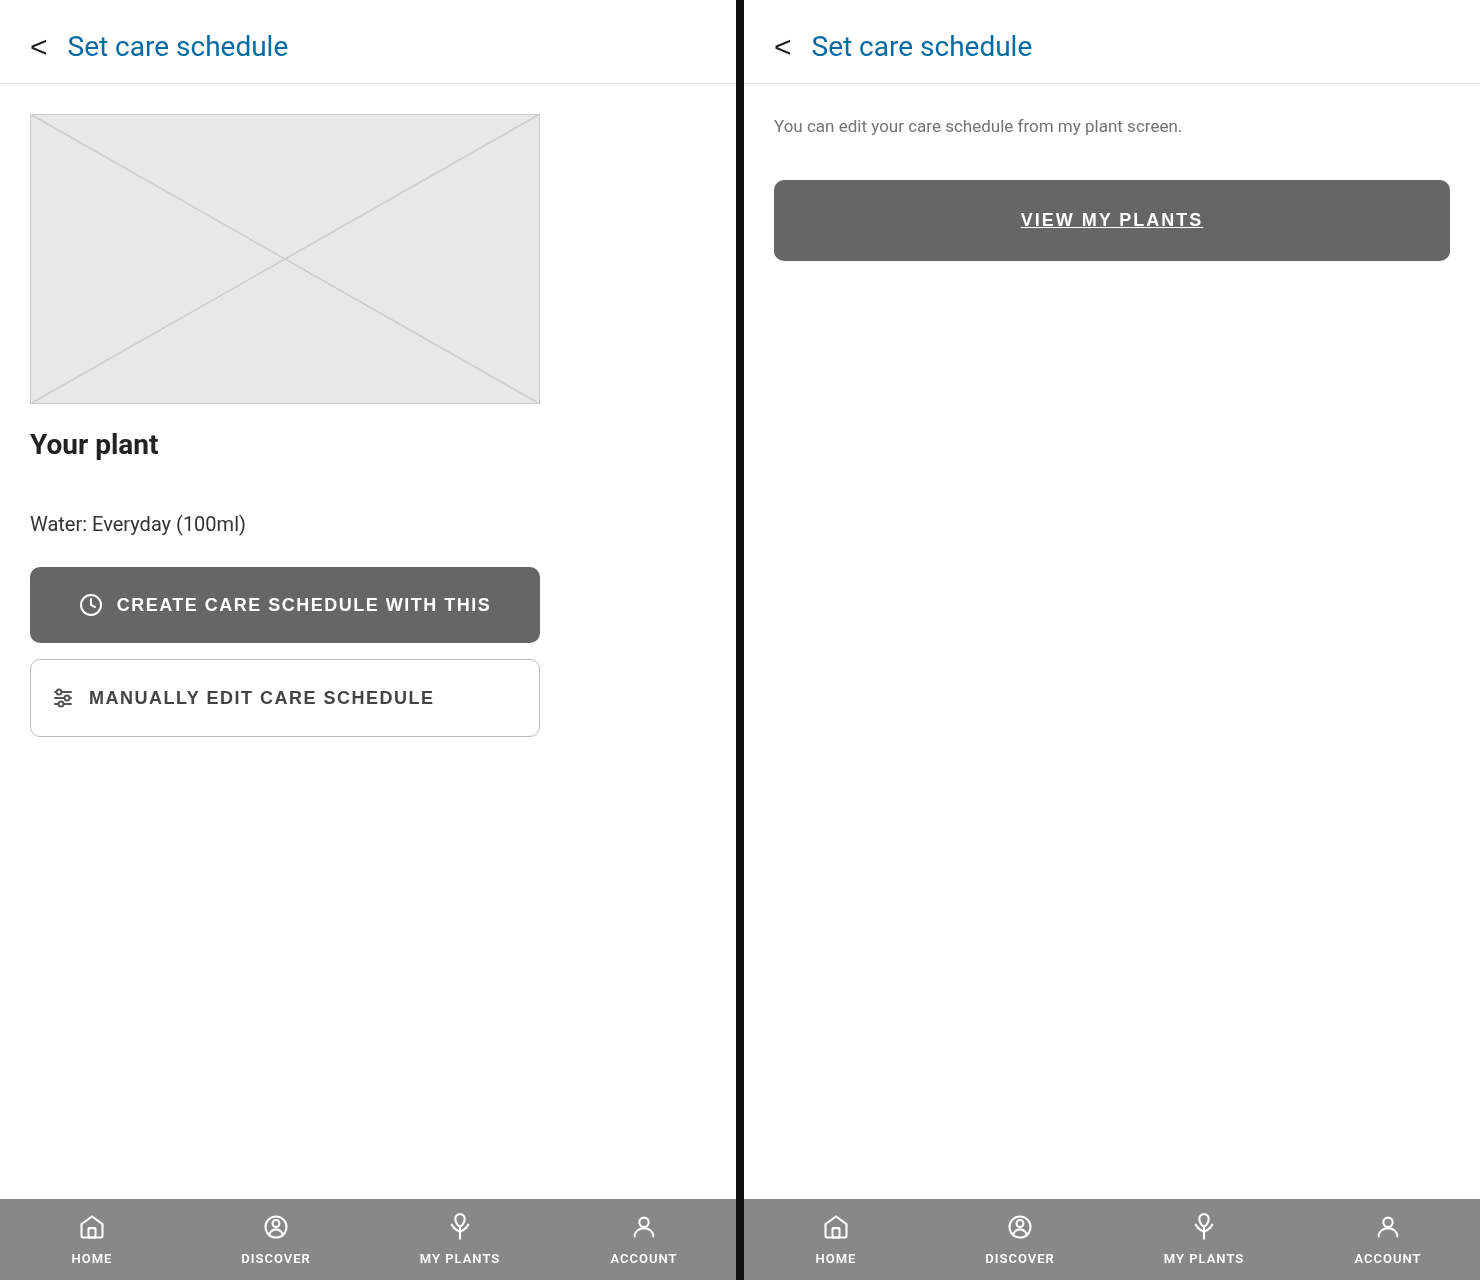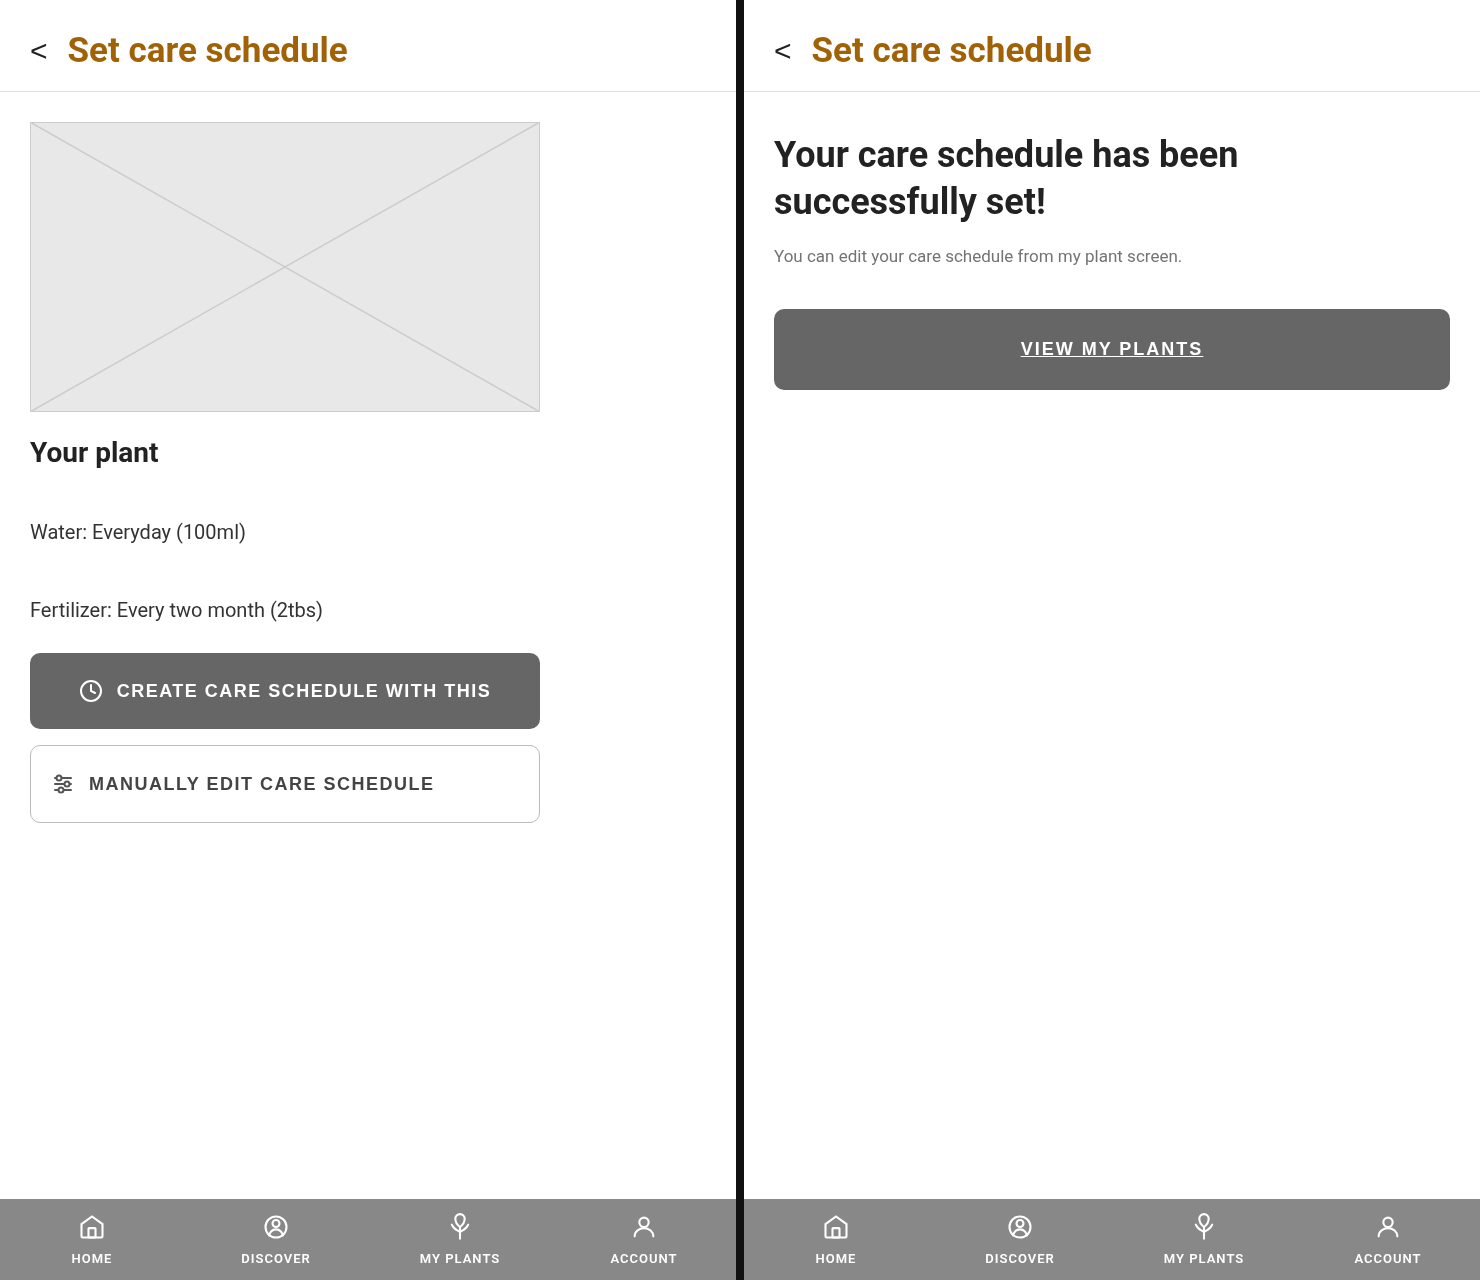--- a/index.html
+++ b/index.html
@@ -41,23 +41,23 @@
       font-weight: 300;
       color: #222;
       cursor: pointer;
       margin-right: 20px;
       background: none;
       border: none;
       line-height: 1;
     }
 
     .header-title {
-      font-size: 35px;
-      font-weight: 700;
-      color: #a16207;
+      font-size: 28px;
+      font-weight: 400;
+      color: #0369a1;
     }
 
     
     .panel-content {
       flex: 1;
       padding: 30px 30px 0 30px;
       overflow: hidden;
     }
 
     
@@ -222,21 +222,20 @@
     <div class="plant-image">
       <svg viewBox="0 0 510 290" xmlns="http://www.w3.org/2000/svg">
         <rect width="510" height="290" fill="#e8e8e8"></rect>
         <line x1="0" y1="0" x2="510" y2="290" stroke="#ccc" stroke-width="1.5"></line>
         <line x1="510" y1="0" x2="0" y2="290" stroke="#ccc" stroke-width="1.5"></line>
       </svg>
     </div>
 
     <div class="plant-name">Your plant</div>
     <div class="plant-detail">Water: Everyday (100ml)</div>
-    <div class="plant-detail">Fertilizer: Every two month (2tbs)</div>
 
     <button class="btn-primary">
       <span class="btn-icon">
         <svg width="24" height="24" viewBox="0 0 24 24" fill="none" xmlns="http://www.w3.org/2000/svg">
           <circle cx="12" cy="12" r="10" stroke="white" stroke-width="2"></circle>
           <polyline points="12,6 12,12 16,14" stroke="white" stroke-width="2" stroke-linecap="round"></polyline>
         </svg>
       </span>
       <span>CREATE CARE SCHEDULE WITH THIS</span>
     </button>
@@ -301,21 +300,20 @@
 
 <div class="divider"></div>
 
 <div class="panel">
   <div class="header">
     <button class="back-btn">&lt;</button>
     <span class="header-title">Set care schedule</span>
   </div>
 
   <div class="panel-content">
-    <div class="success-title">Your care schedule has been successfully set!</div>
     <div class="success-sub">You can edit your care schedule from my plant screen.</div>
 
     <button class="btn-view-plants">VIEW MY PLANTS</button>
   </div>
 
   <div class="bottom-nav">
     <div class="nav-item">
       <span class="nav-icon">
         <svg width="28" height="28" viewBox="0 0 24 24" fill="none" xmlns="http://www.w3.org/2000/svg">
           <path d="M3 9.5L12 3l9 6.5V20a1 1 0 01-1 1H4a1 1 0 01-1-1V9.5z" stroke="white" stroke-width="1.8" fill="none"></path>

